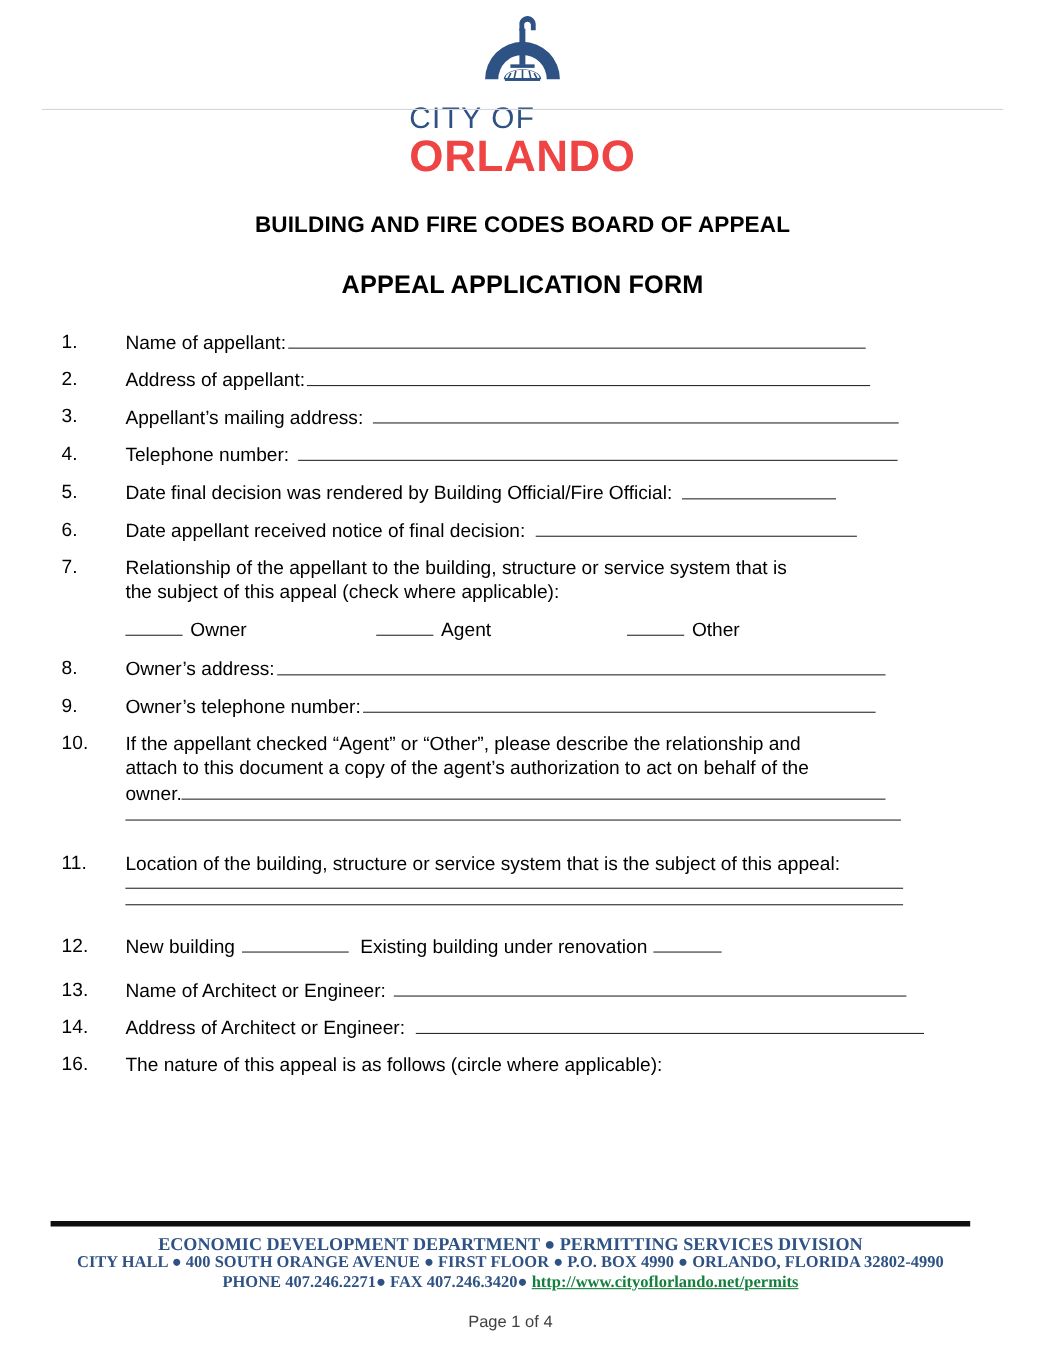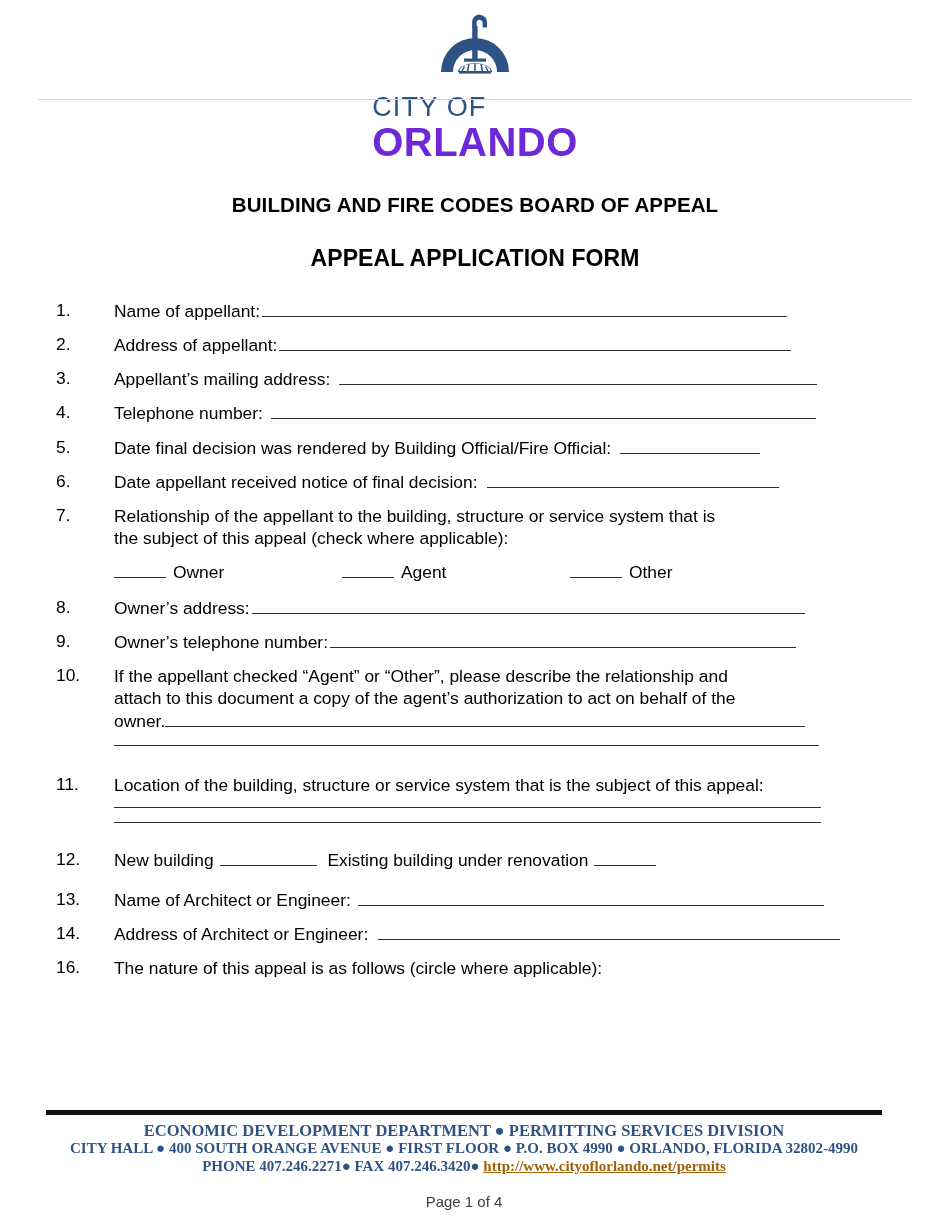--- a/index.html
+++ b/index.html
@@ -43,21 +43,21 @@
   .logo-city {
     font-size: 27px;
     letter-spacing: 1.2px;
     font-weight: 500;
     color: #2f5284;
   }
   .logo-orlando {
     font-size: 40px;
     font-weight: bold;
     letter-spacing: 0.5px;
-    color: #6d28d9;
+    color: #ef4444;
     margin-top: 1px;
   }
   .header-rule {
     position: absolute;
     top: 99px;
     left: 38px;
     width: 874px;
     height: 1px;
     background: #d2d6dd;
   }
@@ -150,21 +150,21 @@
   .footer-line {
     font-family: "Liberation Serif", serif;
     color: #2f5284;
     font-weight: bold;
     line-height: 1.16;
   }
   .footer-l1 { font-size: 16.5px; }
   .footer-l2 { font-size: 15px; }
   .footer-l3 { font-size: 15px; }
   .footer-link {
-    color: #a16207;
+    color: #15803d;
   }
   .footer-page {
     font-family: "Liberation Sans", sans-serif;
     font-size: 15px;
     color: #404040;
     font-weight: normal;
     margin-top: 18px;
   }
 </style>
 </head>

